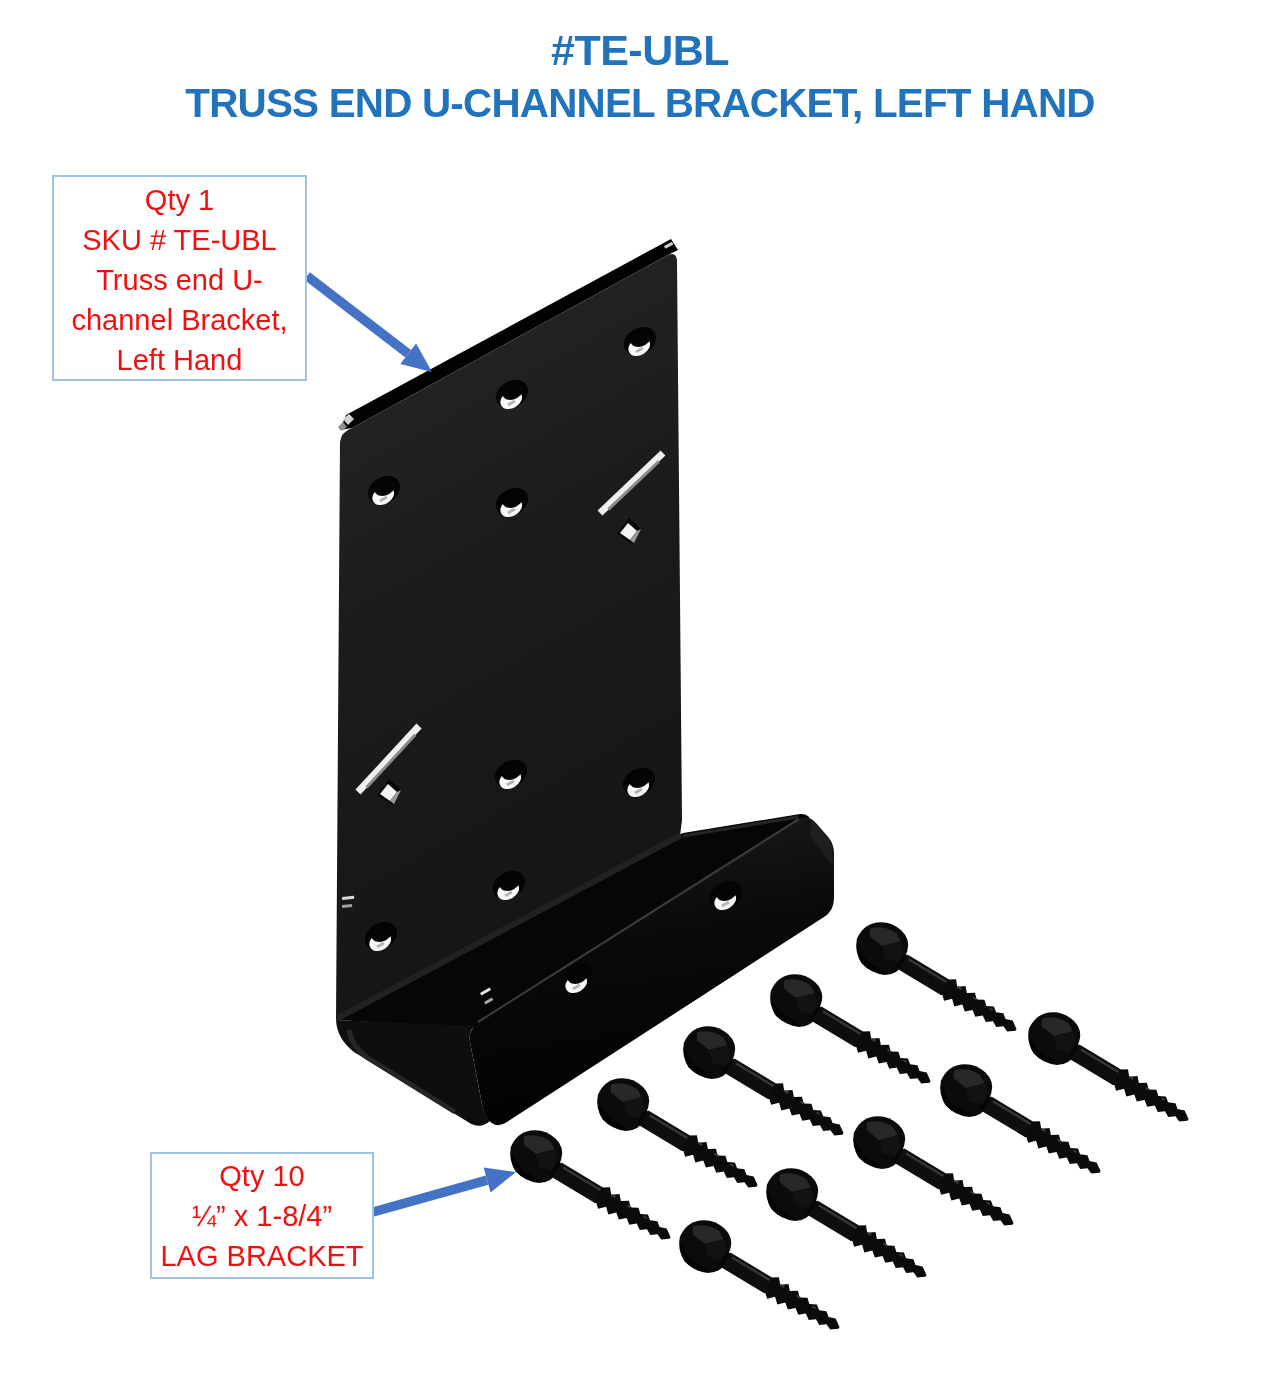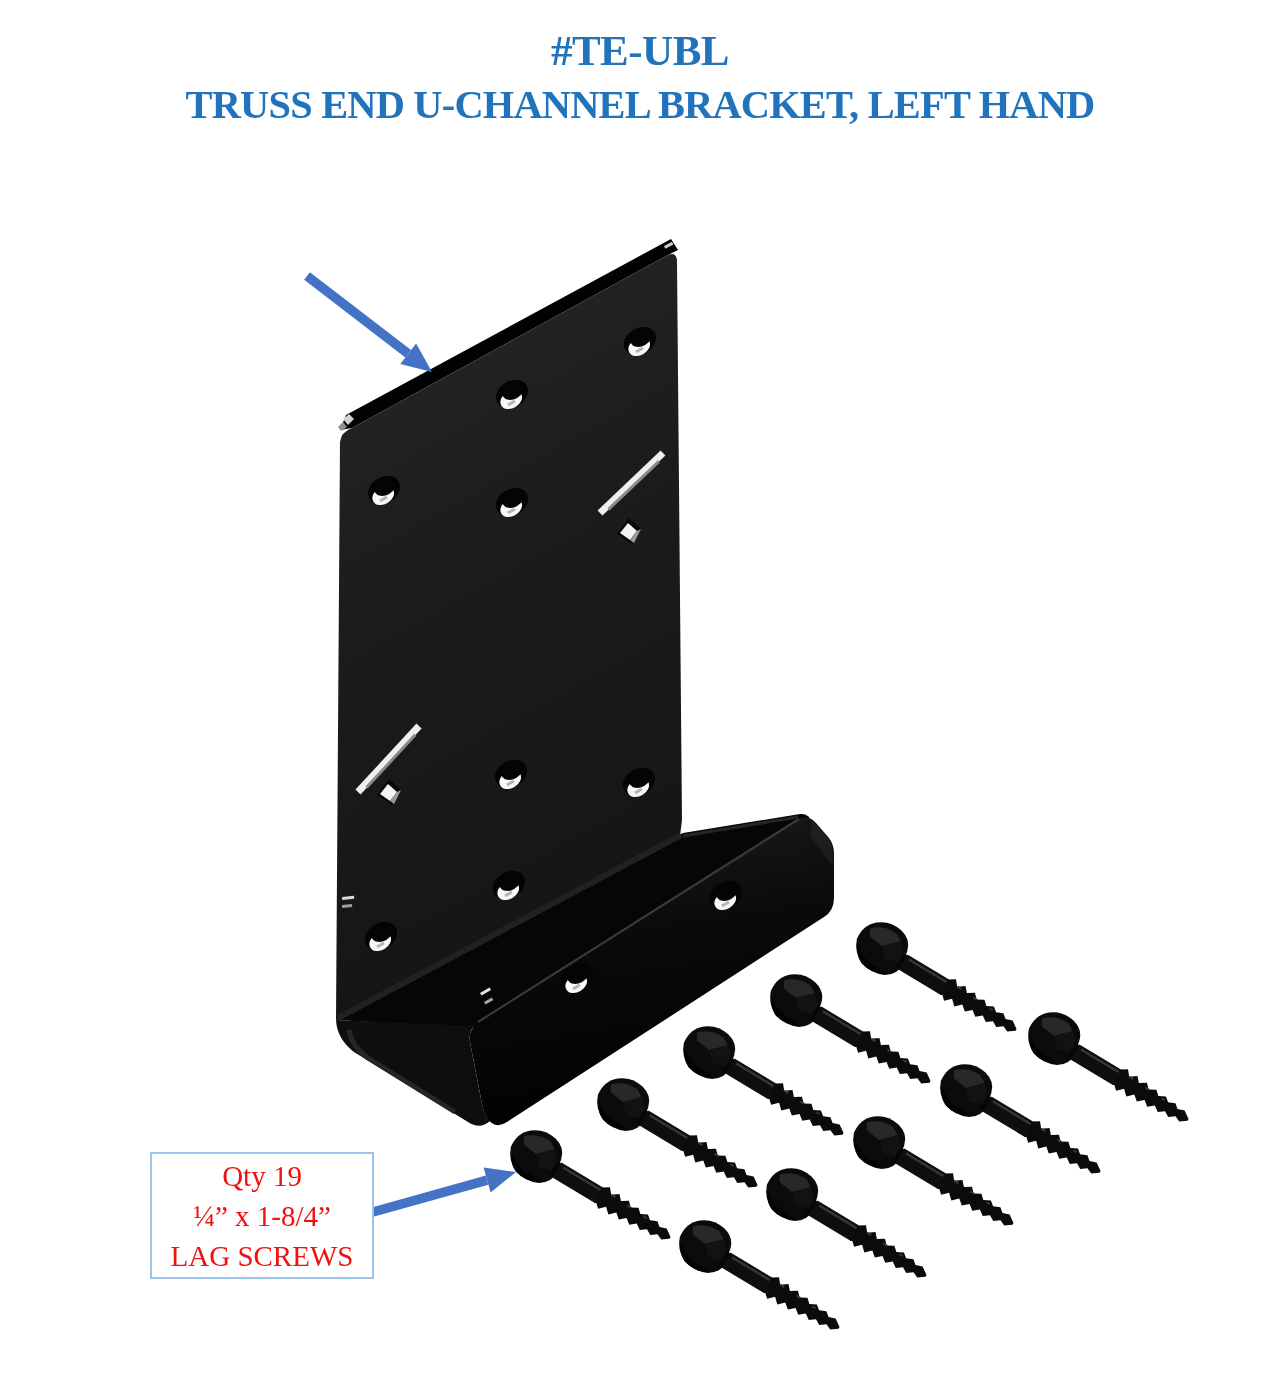--- a/index.html
+++ b/index.html
@@ -1,17 +1,17 @@
 <!DOCTYPE html>
 <html style="--title-blue: #2173BC; --callout-red: #F01010; --callout-border: #9CC3E8;"><head>
 <meta charset="utf-8">
 <style>
   html,body{margin:0;padding:0;background:#ffffff;}
   .page{position:relative;width:1280px;height:1372px;background:#fff;overflow:hidden;
-        font-family:Liberation Serif, serif;}
+        font-family:Liberation Sans, sans-serif;}
   #diagram-svg{position:absolute;left:0;top:0;width:1280px;height:1398px;}
   .title-block{position:absolute;left:0;top:0;width:1280px;text-align:center;
                color:var(--title-blue,#2173BC);font-weight:700;}
   .title-line1{position:absolute;left:0;right:0;top:26px;font-size:43px;letter-spacing:-0.5px;}
   .title-line2{position:absolute;left:0;right:0;top:80px;font-size:41px;letter-spacing:-0.8px;
                transform:scaleX(0.985);}
   .callout{position:absolute;background:#ffffff;border:2px solid var(--callout-border,#9CC3E8);
            color:var(--callout-red,#F01010);text-align:center;font-size:29px;line-height:40px;}
   .callout-bracket{left:52px;top:175px;width:251px;height:199px;padding-top:3px;}
   .callout-screws{left:150px;top:1152px;width:220px;height:121px;padding-top:2px;}
@@ -131,20 +131,27 @@
         <line x1="373" y1="1212" x2="487.10898209325626" y2="1180.081403610278" stroke="#4472C4" stroke-width="9.5"></line>
         <polygon points="516,1172 490.61092365771003,1192.6008447032002 483.6070405288025,1167.5619625173556" fill="#4472C4"></polygon>
       </g>
   </svg>
 
   <div class="title-block">
     <div class="title-line1">#TE-UBL</div>
     <div class="title-line2">TRUSS END U-CHANNEL BRACKET, LEFT HAND</div>
   </div>
 
+  <div class="callout callout-bracket">
+    <div>Qty 1</div>
+    <div>SKU # TE-UBL</div>
+    <div>Truss end U-</div>
+    <div>channel Bracket,</div>
+    <div>Left Hand</div>
+  </div>
 
   <div class="callout callout-screws">
-    <div>Qty 19</div>
+    <div>Qty 10</div>
     <div>¼” x 1-8/4”</div>
-    <div>LAG SCREWS</div>
+    <div>LAG BRACKET</div>
   </div>
 
 </div>
 
 </body></html>

